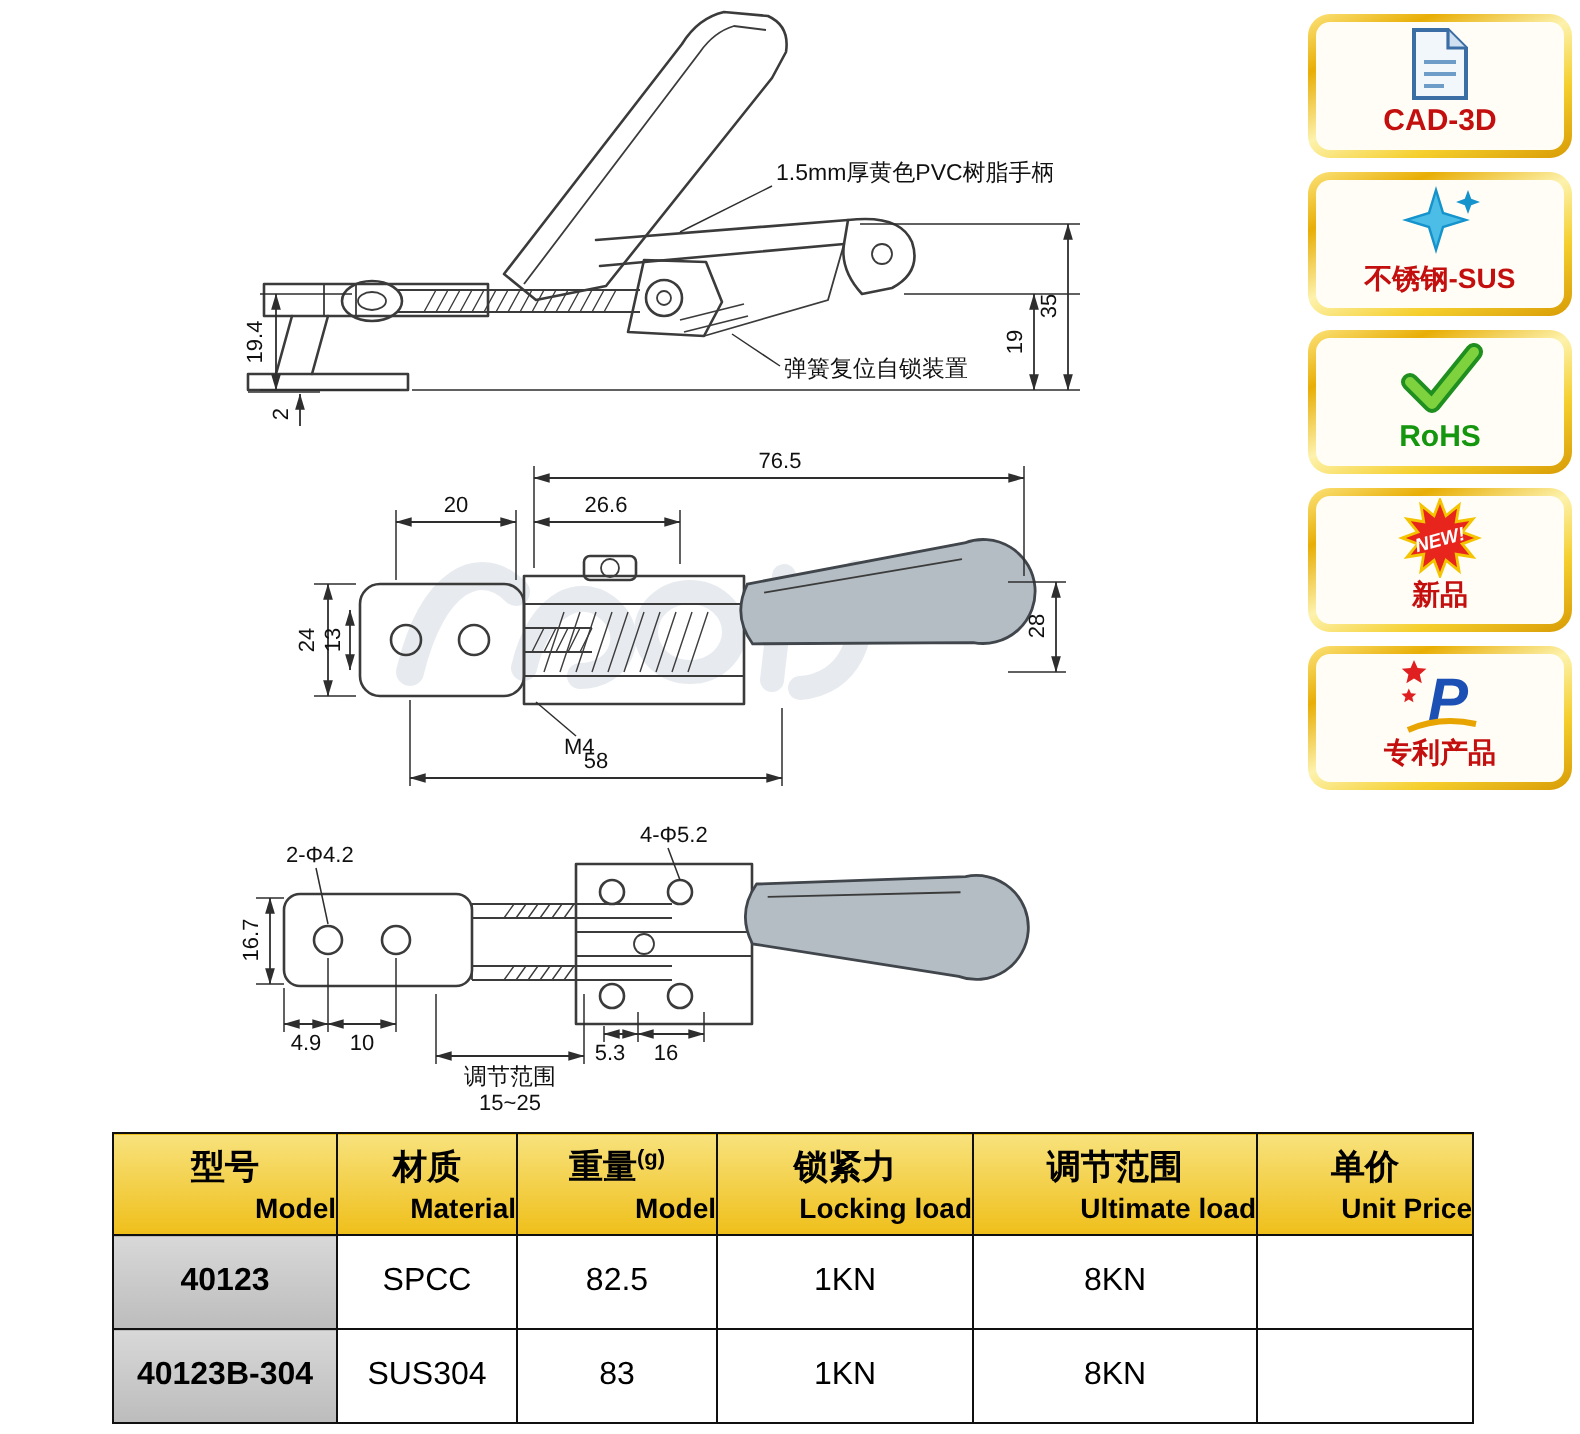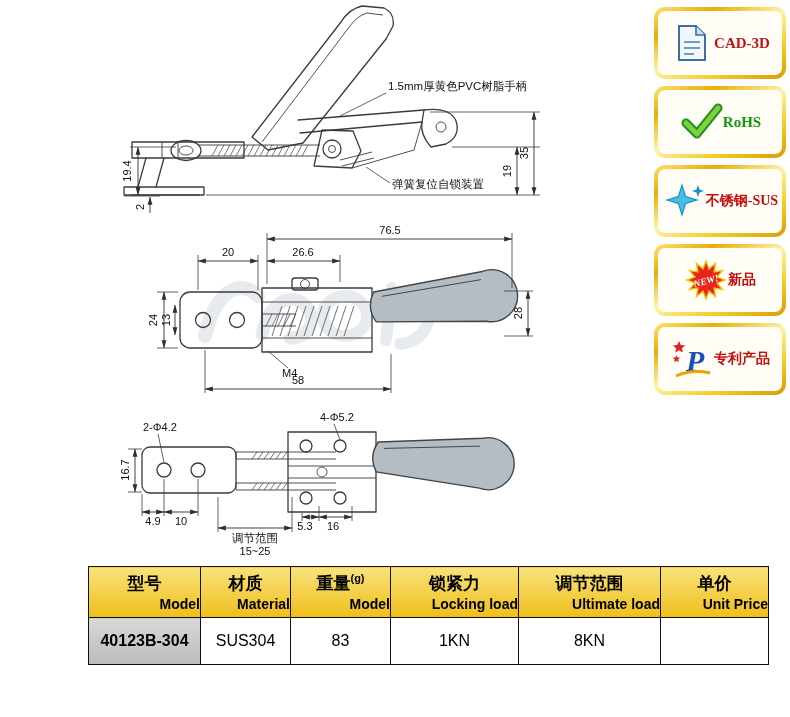--- a/index.html
+++ b/index.html
@@ -15,28 +15,28 @@
   .dim{stroke:#2e2e2e;stroke-width:0.9;fill:none;}
   .ext{stroke:#2e2e2e;stroke-width:0.75;fill:none;}
   .dtxt{font-size:11px;fill:#101010;}
   .cn{font-size:11.5px;fill:#101010;}
   .grip{fill:#b4bdc4;stroke:#40464b;stroke-width:1.4;}
   .wm{stroke:#d5dbe2;fill:none;stroke-linecap:round;}
   
   .sidebar{position:absolute;top:7px;left:654px;width:132px;display:flex;flex-direction:column;gap:7px;}
   .badge{box-sizing:border-box;height:72px;border-radius:11px;padding:4px;
     background:linear-gradient(155deg,#fce37a 0%,#e8ae06 22%,#fdf2ad 48%,#f5cf2e 72%,#d89b04 100%);}
-  .badge-inner{height:100%;border-radius:7px;background:#fffdf5;display:flex;
-    align-items:center;justify-content:center;font-family:Liberation Serif, serif;}
+  .badge-inner{height:100%;border-radius:7px;background:#fffdf5;display:flex;flex-direction:column;
+    align-items:center;}
   .bicon{height:42px;display:flex;align-items:center;justify-content:center;}
   .blabel{font-size:14px;font-weight:bold;color:#c40f0f;line-height:1.1;white-space:nowrap;}
   .blabel.green{color:#14960f;font-size:15px;}
   .blabel.latin{font-size:15px;}
   
-  .spec{position:absolute;left:56px;top:566px;border-collapse:collapse;table-layout:fixed;background:#fff;margin-left:32px;}
+  .spec{position:absolute;left:56px;top:566px;border-collapse:collapse;table-layout:fixed;background:#fff;}
   .spec th,.spec td{border:1.6px solid #101010;text-align:center;vertical-align:middle;padding:0;overflow:hidden;}
   .spec thead th{height:50px;background:linear-gradient(#f8e27c,#efbf1a);}
   .spec td{height:46px;font-size:16px;background:#fff;}
   .zh{font-size:17px;font-weight:bold;}
   .zh sup{font-size:11px;font-weight:bold;}
   .en{font-size:14px;font-weight:bold;margin-top:1px;text-align:right;}
   td.model-cell{background:linear-gradient(#d8d8d8,#bcbcbc);font-weight:bold;}
 </style>
 </head>
 <body>
@@ -200,38 +200,38 @@
         </svg>
       </span>
       <span class="blabel latin">CAD-3D</span>
     </div>
   </div>
 
   <div class="badge">
     <div class="badge-inner">
       <span class="bicon">
         <svg width="44" height="40" viewBox="0 0 44 40">
-          <path d="M7,21 L18,32 L39,6" stroke="#1f8f1f" stroke-width="9" fill="none" stroke-linecap="round" stroke-linejoin="round"></path>
-          <path d="M7,21 L18,32 L39,6" stroke="#7dd23e" stroke-width="5" fill="none" stroke-linecap="round" stroke-linejoin="round"></path>
-        </svg>
-      </span>
-      <span class="blabel green">RoHS</span>
-    </div>
-  </div>
-
-  <div class="badge">
-    <div class="badge-inner">
-      <span class="bicon">
-        <svg width="44" height="40" viewBox="0 0 44 40">
           <path d="M20,2 L24,15 L37,19 L24,23 L20,36 L16,23 L3,19 L16,15 Z" fill="#1493cc"></path>
           <path d="M20,6 L23,16 L33,19 L23,22 L20,32 L17,22 L7,19 L17,16 Z" fill="#56c4ea" opacity="0.85"></path>
           <path d="M36,4 l1.6,4.4 4.4,1.6 -4.4,1.6 -1.6,4.4 -1.6,-4.4 -4.4,-1.6 4.4,-1.6 z" fill="#1493cc"></path>
         </svg>
       </span>
       <span class="blabel">不锈钢-SUS</span>
+    </div>
+  </div>
+
+  <div class="badge">
+    <div class="badge-inner">
+      <span class="bicon">
+        <svg width="44" height="40" viewBox="0 0 44 40">
+          <path d="M7,21 L18,32 L39,6" stroke="#1f8f1f" stroke-width="9" fill="none" stroke-linecap="round" stroke-linejoin="round"></path>
+          <path d="M7,21 L18,32 L39,6" stroke="#7dd23e" stroke-width="5" fill="none" stroke-linecap="round" stroke-linejoin="round"></path>
+        </svg>
+      </span>
+      <span class="blabel green">RoHS</span>
     </div>
   </div>
 
 
   <div class="badge">
     <div class="badge-inner">
       <span class="bicon">
         <svg width="44" height="40" viewBox="0 0 44 40">
           <polygon points="22,1 24.98,8.89 31.5,3.55 30.13,11.87 38.45,10.5 33.11,17.02 41,20 33.11,22.98 38.45,29.5 30.13,28.13 31.5,36.45 24.98,31.11 22,39 19.02,31.11 12.5,36.45 13.87,28.13 5.55,29.5 10.89,22.98 3,20 10.89,17.02 5.55,10.5 13.87,11.87 12.5,3.55 19.02,8.89" fill="#e8251c" stroke="#f4c400" stroke-width="1.4"></polygon>
           <text transform="rotate(-15 22 21)" x="22" y="24" text-anchor="middle" font-size="9.5" font-weight="bold" font-style="italic" fill="#ffffff">NEW!</text>
@@ -290,20 +290,28 @@
         <div class="en">Ultimate load</div>
       </th>
       <th>
         <div class="zh">单价</div>
         <div class="en">Unit Price</div>
       </th>
     </tr>
   </thead>
   <tbody>
     <tr>
+      <td class="model-cell">40123</td>
+      <td>SPCC</td>
+      <td>82.5</td>
+      <td>1KN</td>
+      <td>8KN</td>
+      <td></td>
+    </tr>
+    <tr>
       <td class="model-cell">40123B-304</td>
       <td>SUS304</td>
       <td>83</td>
       <td>1KN</td>
       <td>8KN</td>
       <td></td>
     </tr>
   </tbody>
 </table>
 

